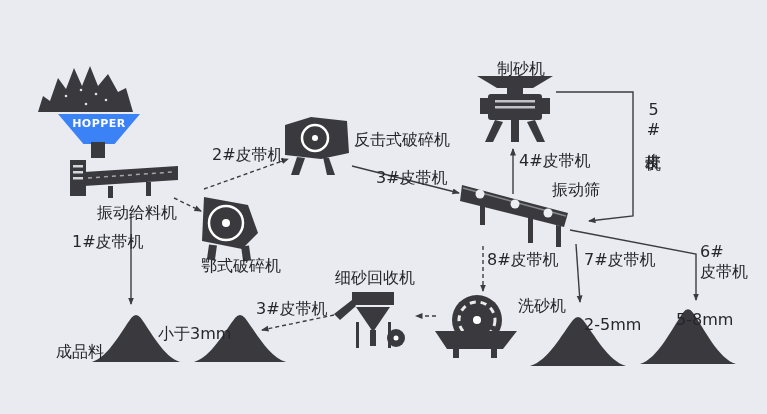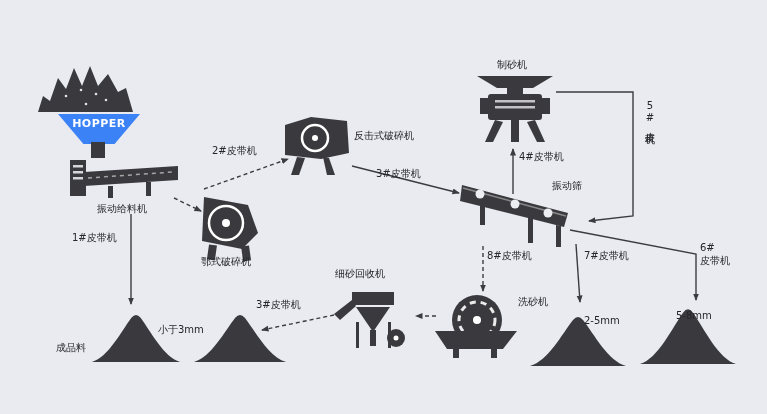--- a/index.html
+++ b/index.html
@@ -3,21 +3,21 @@
 <meta charset="utf-8">
 <style>
   *{box-sizing:border-box;margin:0;padding:0}
   body{background:#ffffff}
   .canvas{position:relative;width:767px;height:414px;background:#e9ebf1;overflow:hidden;
           font-family:"DejaVu Sans","Liberation Sans",sans-serif}
   .icon{position:absolute;z-index:3}
   .pile{position:absolute;z-index:3}
   .mfill{fill:#3a3a3e}
   .wdet{fill:#f2f3f5}
-  .lbl{position:absolute;z-index:6;font-size:10px;color:#26262a;white-space:nowrap;line-height:1.25}
+  .lbl{position:absolute;z-index:6;font-size:16px;color:#26262a;white-space:nowrap;line-height:1.25}
   .lbl-v{writing-mode:vertical-rl;text-orientation:upright;letter-spacing:1px}
   .lbl-2line span{display:block}
   #connectors{position:absolute;left:0;top:0;z-index:2}
   #connectors line,#connectors polyline{stroke:#3c3c40;stroke-width:1.4;fill:none}
   .dash{stroke-dasharray:4 3}
   .watermark{position:absolute;left:250px;top:158px;z-index:5;font-size:57px;font-weight:bold;
              letter-spacing:5px;color:rgba(167,173,188,.55);user-select:none;pointer-events:none}
   .hopper{position:absolute;left:58px;top:114px;width:82px;height:30px;background:#3b82f6;z-index:3;
           clip-path:polygon(0 0,100% 0,69% 100%,31% 100%);display:flex;justify-content:center}
   .hopper span{color:#fff;font-size:11px;font-weight:bold;letter-spacing:.5px;margin-top:3px}

